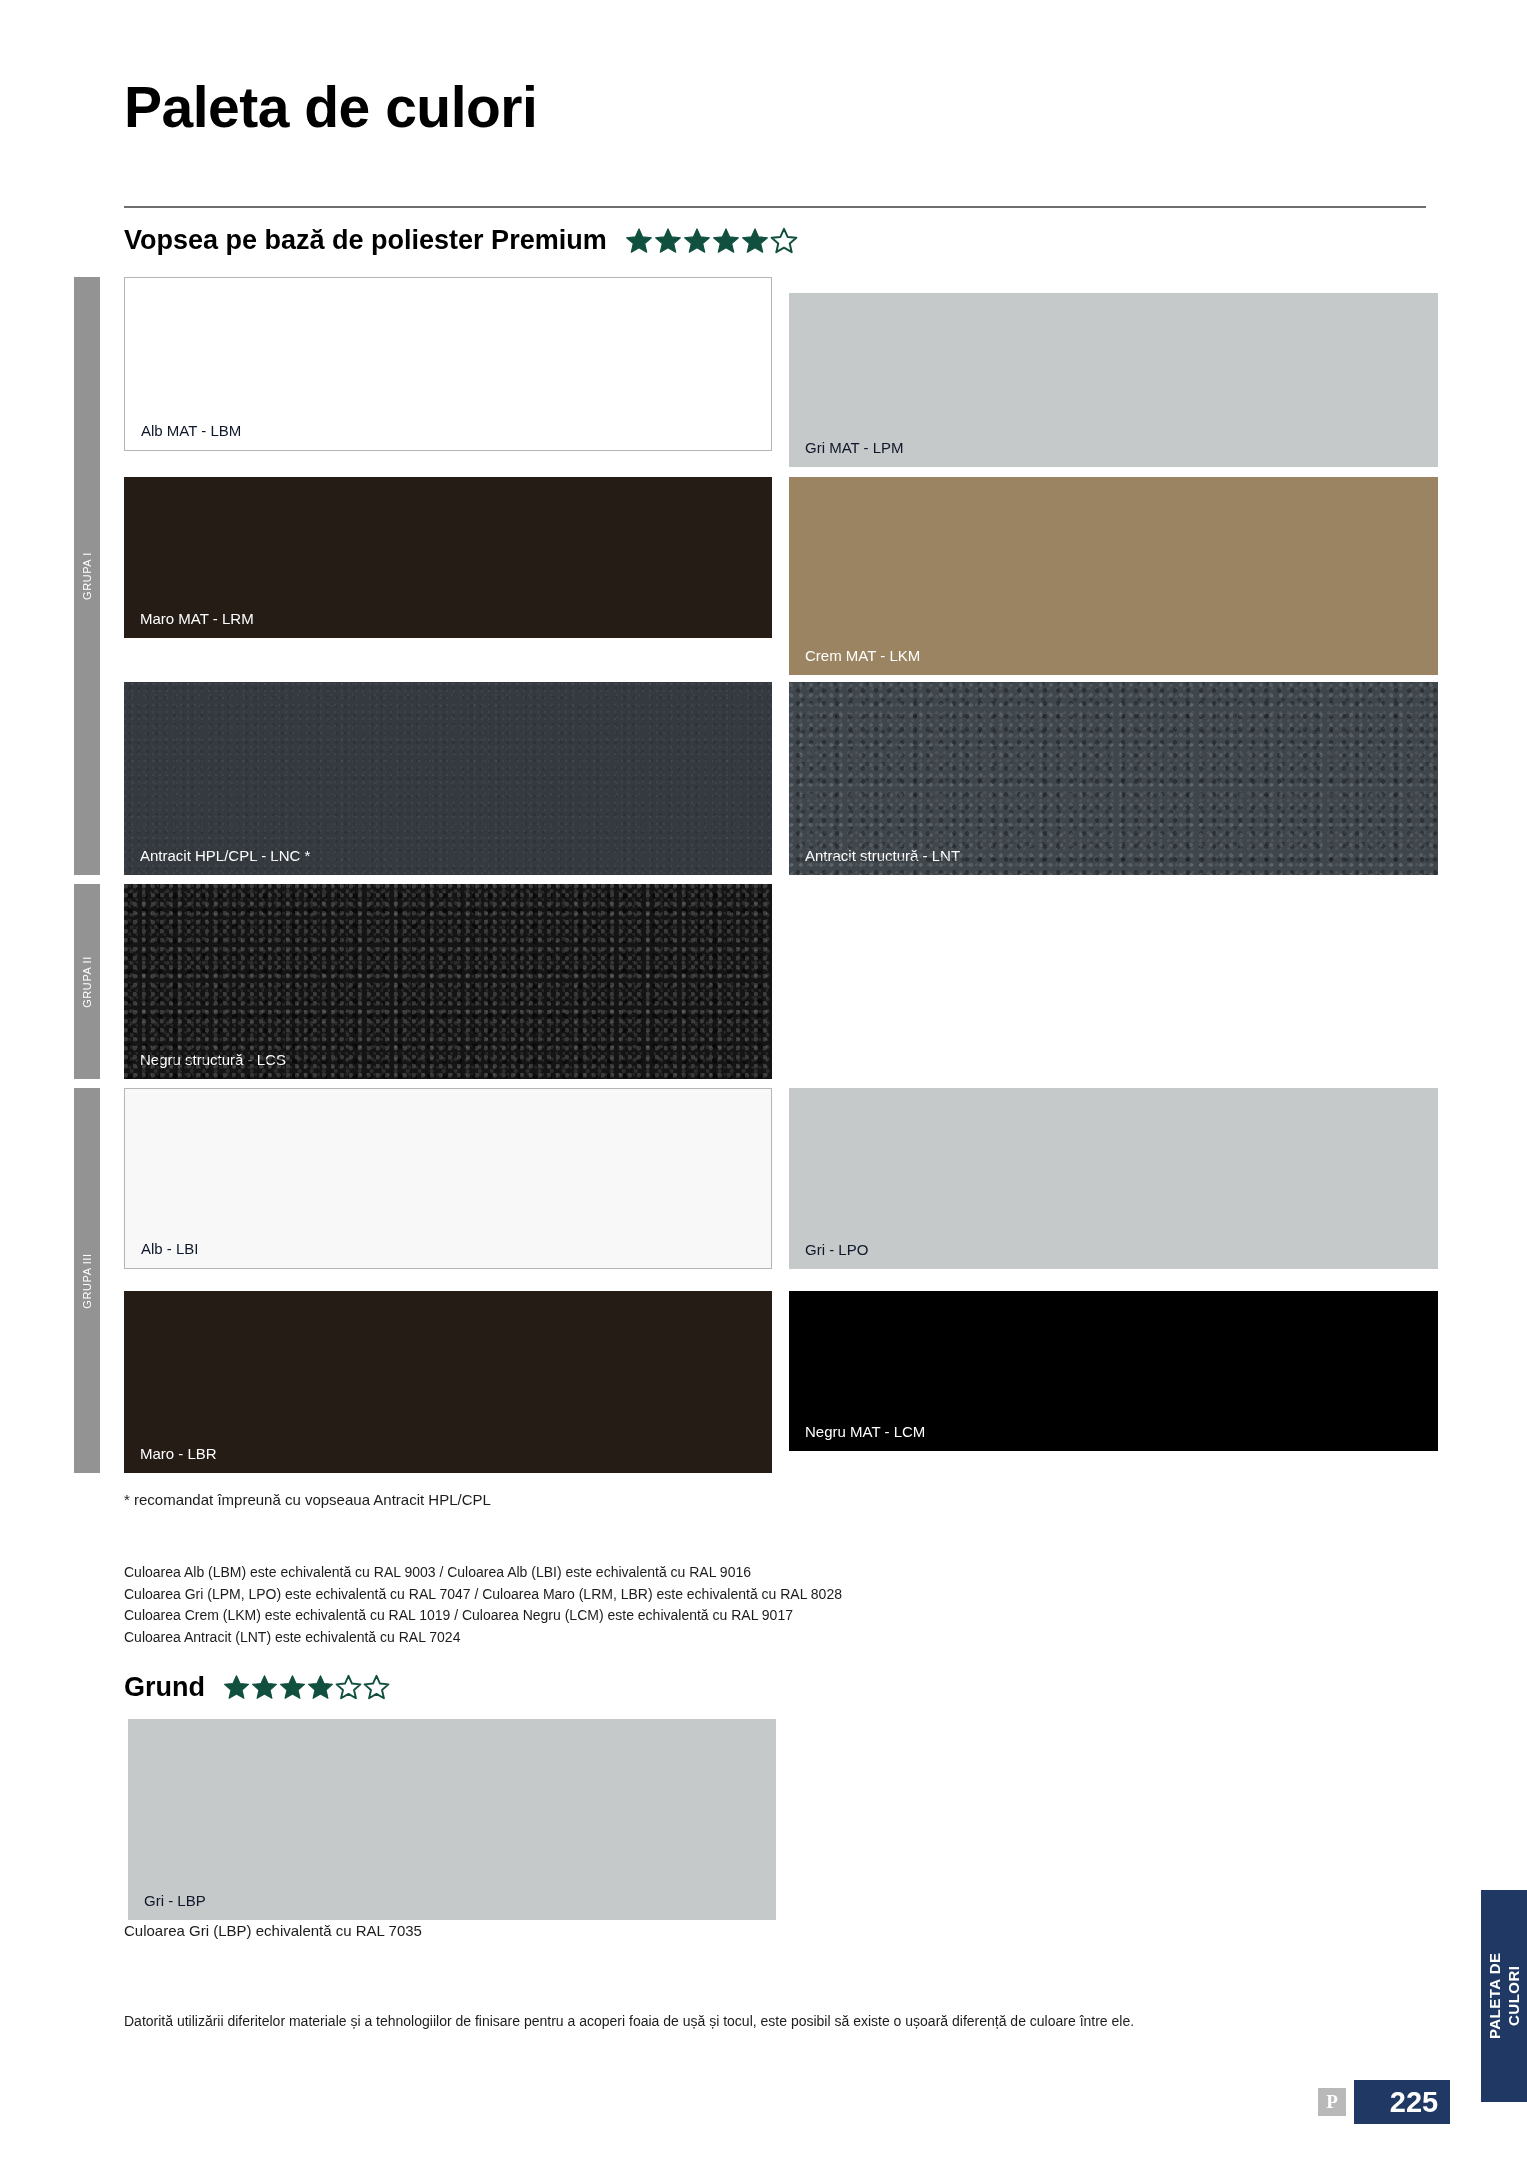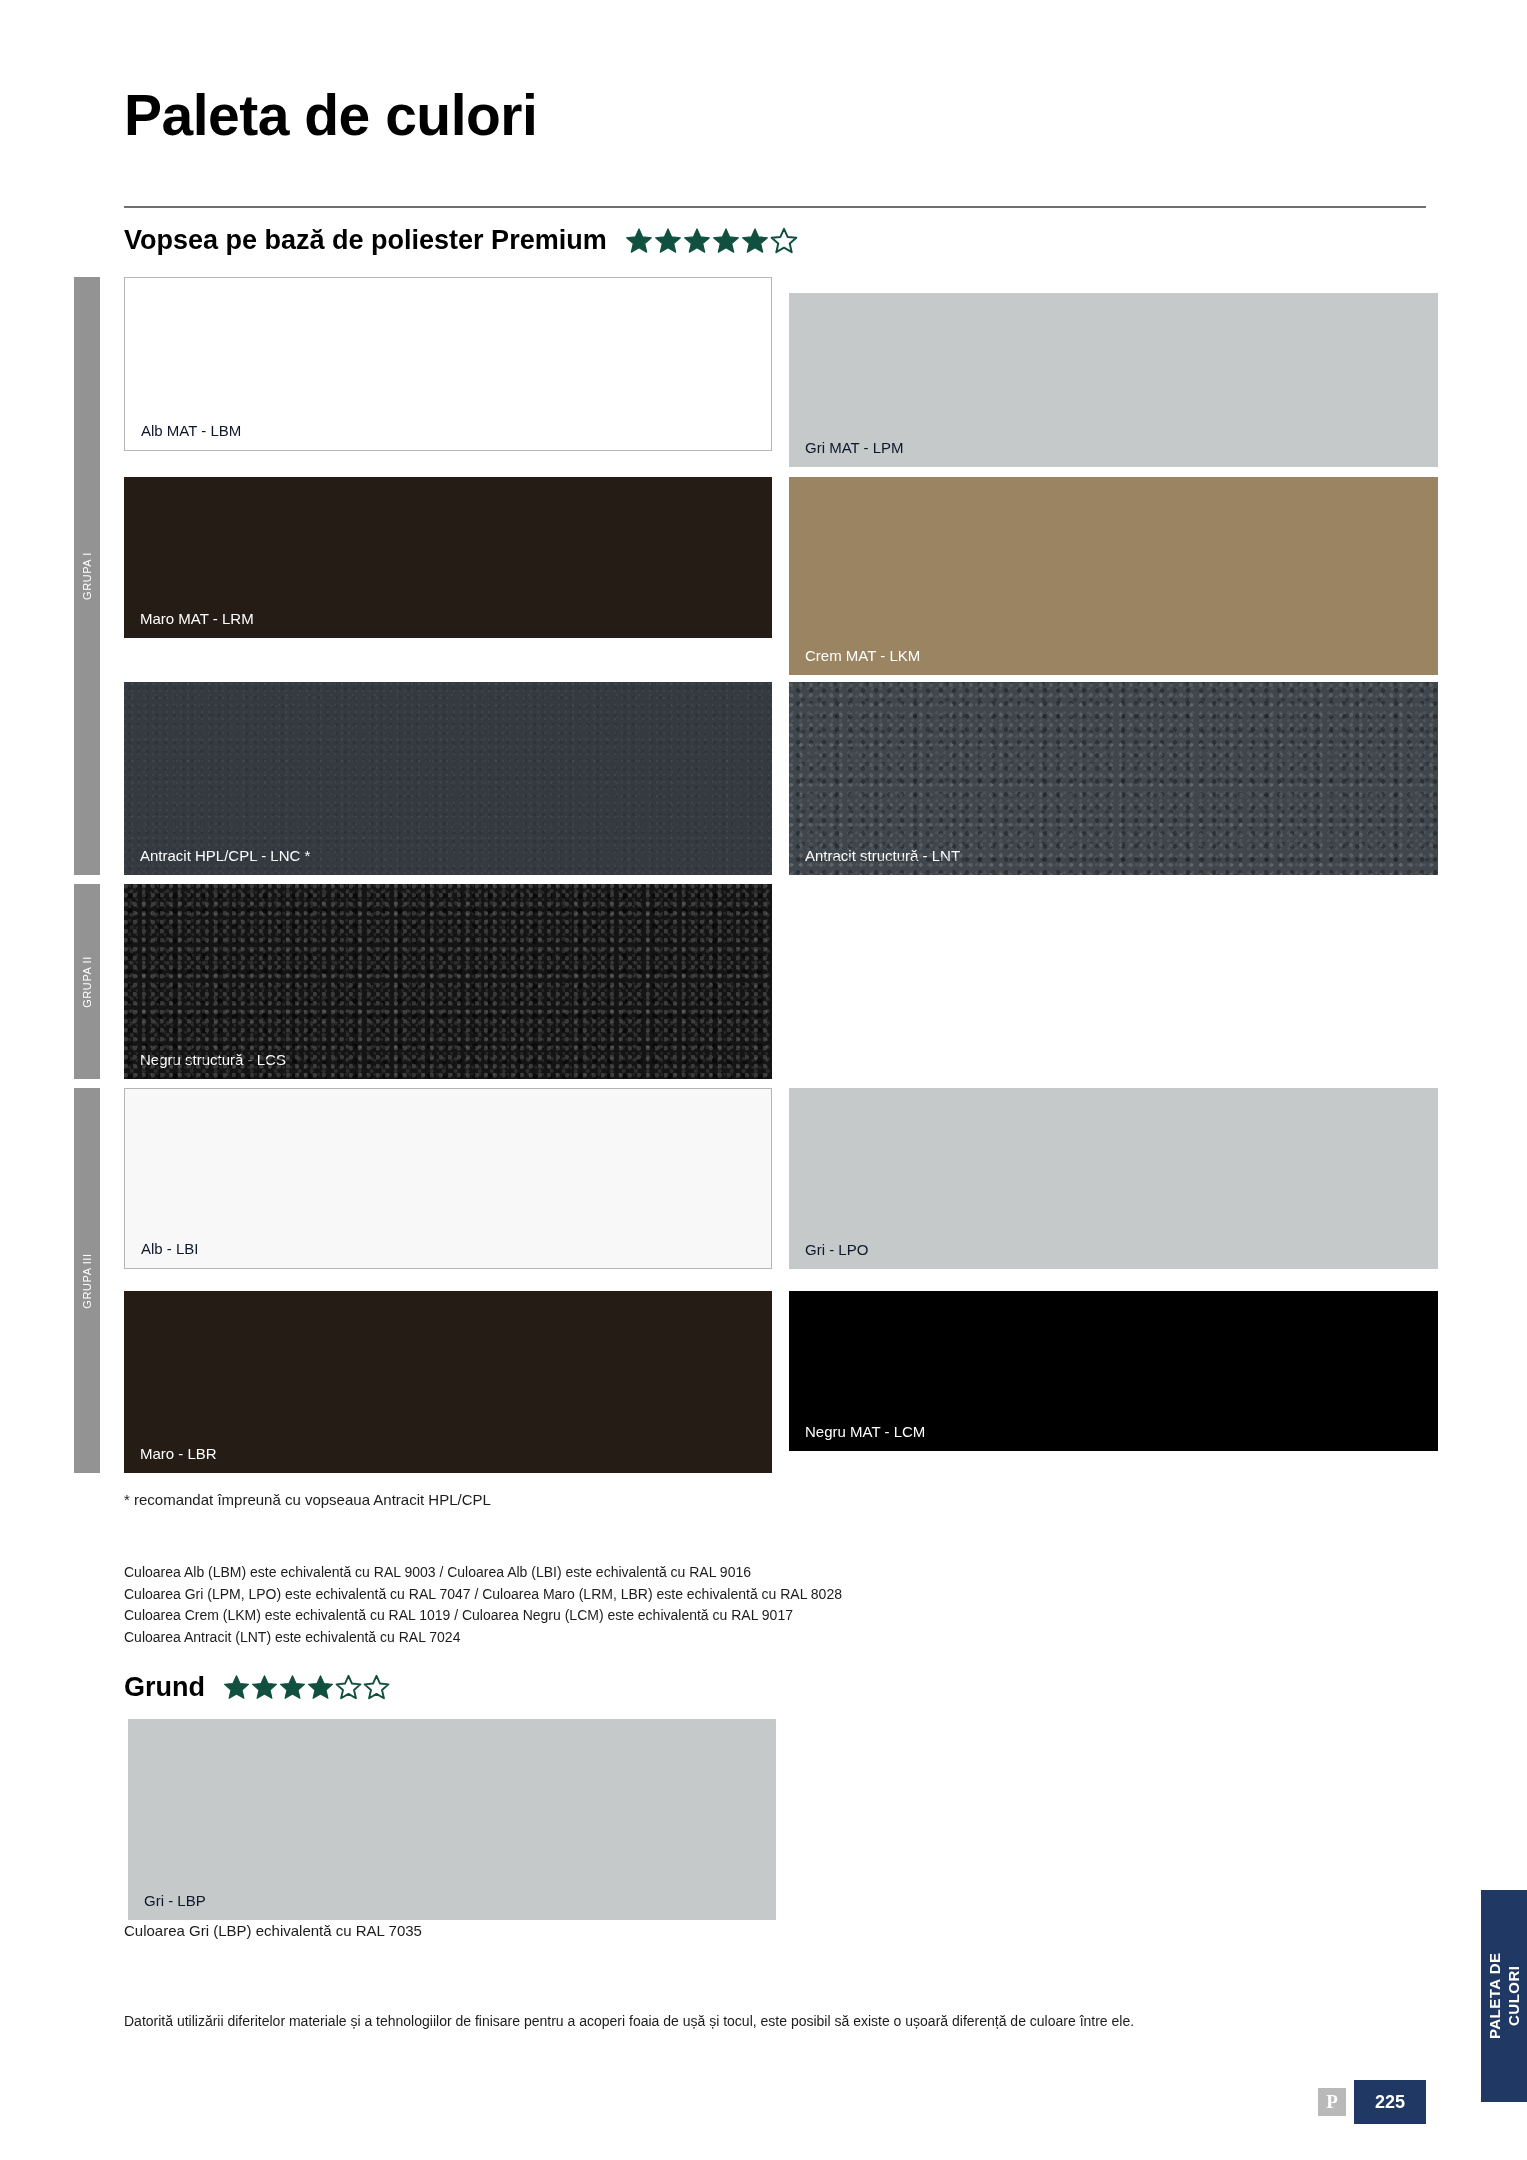--- a/index.html
+++ b/index.html
@@ -19,21 +19,20 @@
   
   .page-title {
     position: absolute;
     left: 124px;
     top: 78px;
     font-size: 57px;
     font-weight: bold;
     letter-spacing: -0.5px;
     color: #000000;
     line-height: 1.05;
-    margin-top: 8px;
   }
   .title-rule {
     position: absolute;
     left: 124px;
     top: 206px;
     width: 1302px;
     height: 2px;
     background: #6f6f6f;
   }
 
@@ -180,25 +179,26 @@
     font-family: "Liberation Serif", serif;
   }
   .page-number {
     position: absolute;
     left: 1354px;
     top: 2080px;
     width: 72px;
     height: 44px;
     background: #1f3864;
     color: #ffffff;
-    font-size: 18px;
+    font-size: 29px;
     font-weight: bold;
     display: flex;
     align-items: center;
     justify-content: center;
+    padding-left: 24px;
   }
 </style>
 </head>
 <body>
 
 <div class="page-title">Paleta de culori</div>
 <div class="title-rule"></div>
 
 <div class="section-head premium">
   <span>Vopsea pe bază de poliester Premium</span>

